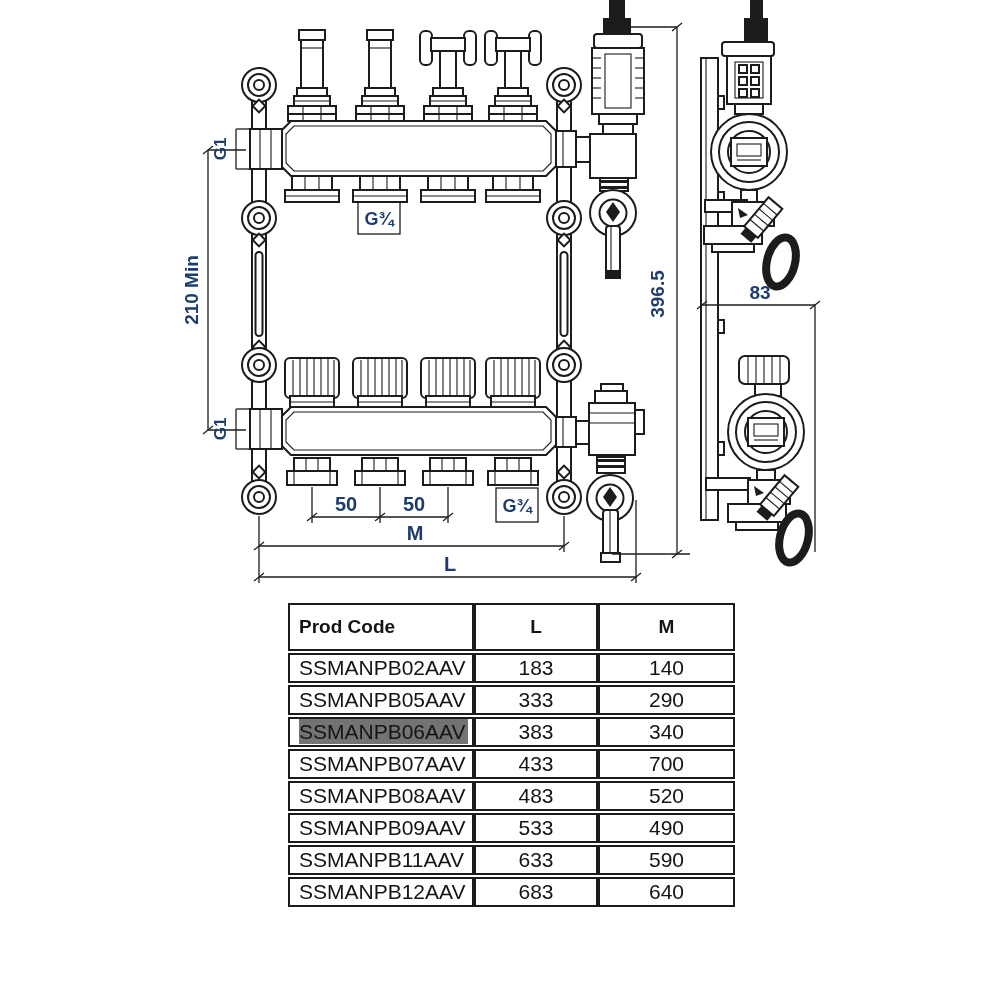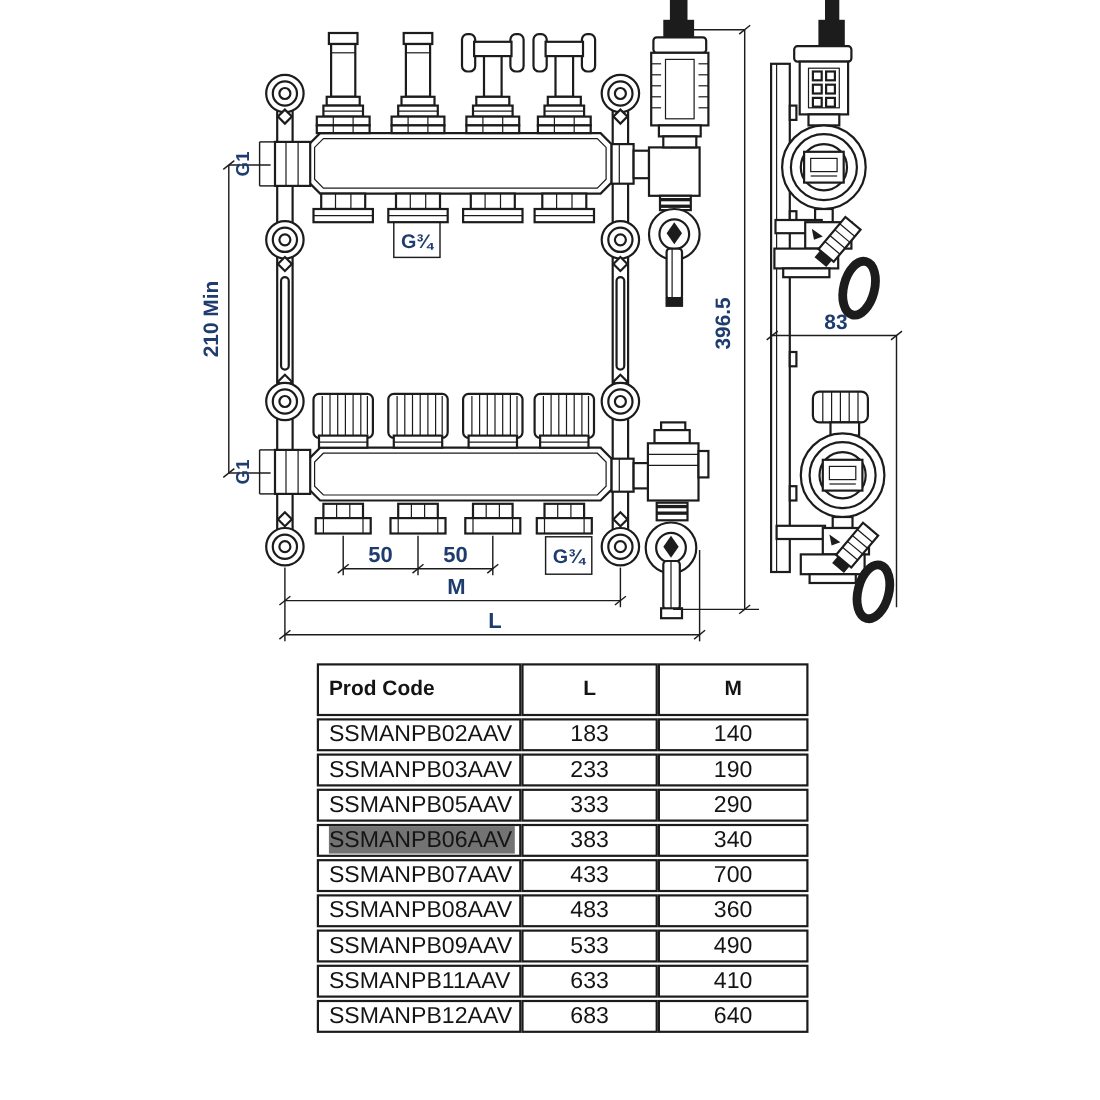--- a/index.html
+++ b/index.html
@@ -389,53 +389,48 @@
           <th class="num">M</th>
         </tr>
       </thead>
       <tbody>
           <tr>
             <td class="code">SSMANPB02AAV</td>
             <td class="num">183</td>
             <td class="num">140</td>
           </tr>
           <tr>
-            <td class="code">SSMANPB03AAV</td>
-            <td class="num">233</td>
-            <td class="num">190</td>
-          </tr>
-          <tr>
             <td class="code">SSMANPB05AAV</td>
             <td class="num">333</td>
             <td class="num">290</td>
           </tr>
           <tr>
             <td class="code"><span class="hl">SSMANPB06AAV</span></td>
             <td class="num">383</td>
             <td class="num">340</td>
           </tr>
           <tr>
             <td class="code">SSMANPB07AAV</td>
             <td class="num">433</td>
             <td class="num">700</td>
           </tr>
           <tr>
             <td class="code">SSMANPB08AAV</td>
             <td class="num">483</td>
-            <td class="num">360</td>
+            <td class="num">520</td>
           </tr>
           <tr>
             <td class="code">SSMANPB09AAV</td>
             <td class="num">533</td>
             <td class="num">490</td>
           </tr>
           <tr>
             <td class="code">SSMANPB11AAV</td>
             <td class="num">633</td>
-            <td class="num">410</td>
+            <td class="num">590</td>
           </tr>
           <tr>
             <td class="code">SSMANPB12AAV</td>
             <td class="num">683</td>
             <td class="num">640</td>
           </tr>
         </tbody>
     </table>
   </div>
 

